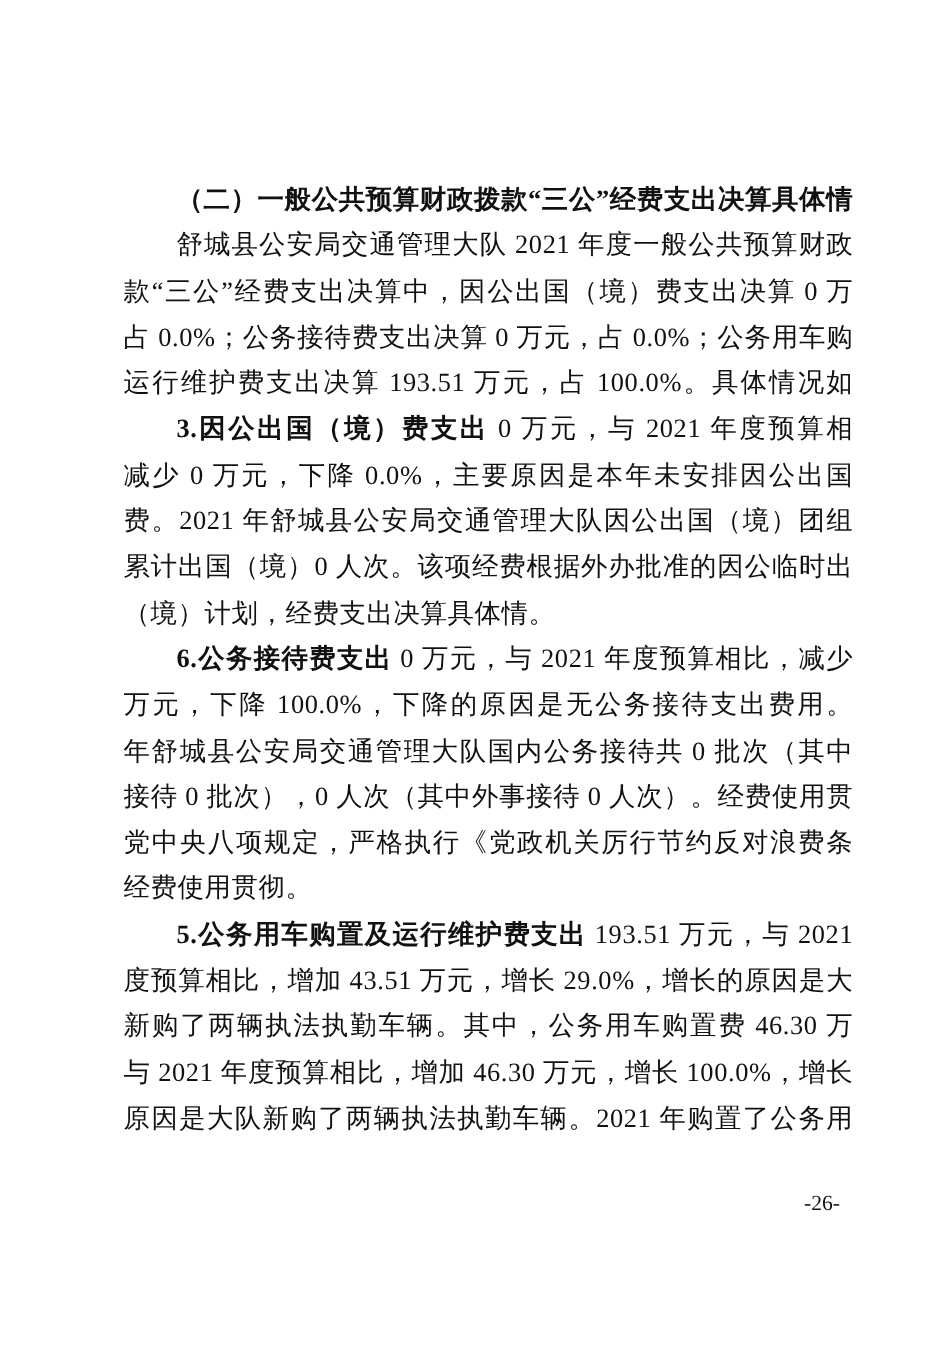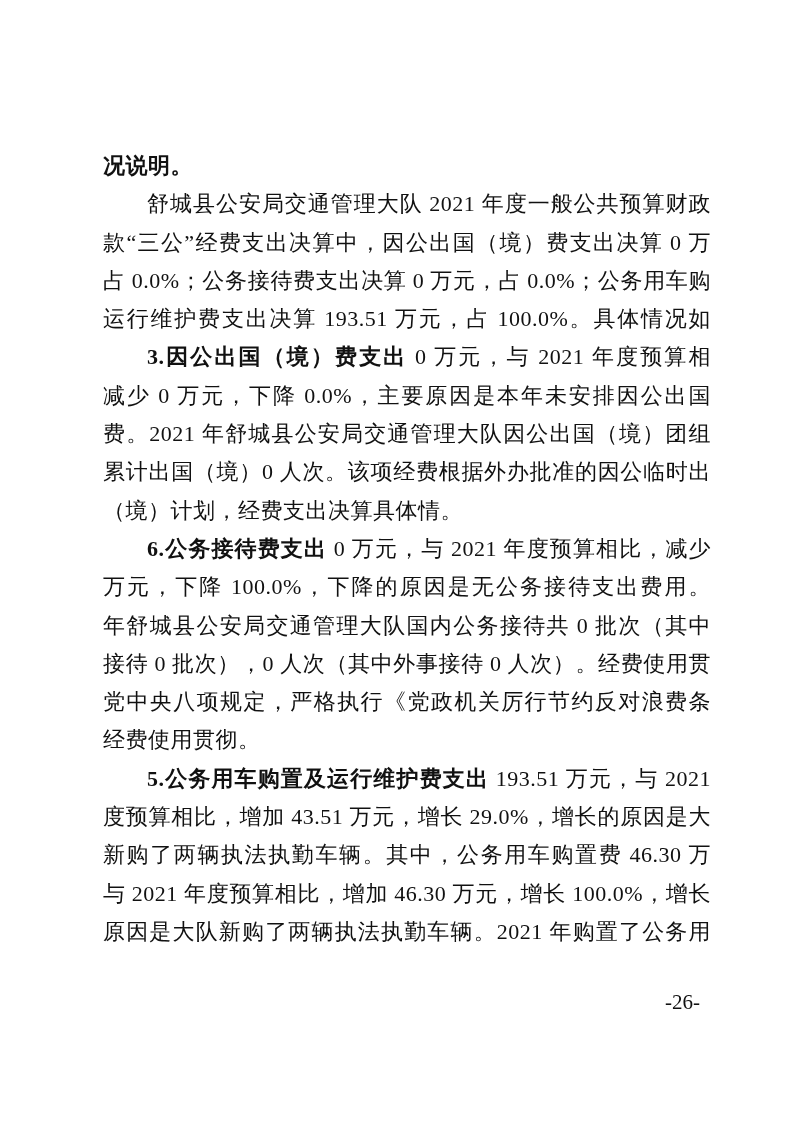--- a/index.html
+++ b/index.html
@@ -39,30 +39,30 @@
   }
   .line .bold {
     font-weight: bold;
   }
   .page-number {
     position: absolute;
     top: 987px;
     left: 103px;
     width: 597px;
     text-align: right;
-    font-size: 21px;
+    font-size: 18px;
     line-height: 30px;
   }
 </style>
 </head>
 <body>
 
 <div class="page">
   <div class="doc-body">
-      <div class="line"><span class="bold">况说明。</span></div>
+      <div class="line indent full"><span class="bold">（二）一般公共预算财政拨款“三公”经费支出决算具体情</span></div>
       <div class="line indent full"><span>舒城县公安局交通管理大队 2021 年度一般公共预算财政拨</span></div>
       <div class="line full"><span>款“三公”经费支出决算中，因公出国（境）费支出决算 0 万元，</span></div>
       <div class="line full"><span>占 0.0%；公务接待费支出决算 0 万元，占 0.0%；公务用车购置及</span></div>
       <div class="line"><span>运行维护费支出决算 193.51 万元，占 100.0%。具体情况如下：</span></div>
       <div class="line indent full"><span class="bold">3.因公出国（境）费支出</span><span> 0 万元，与 2021 年度预算相比，</span></div>
       <div class="line full"><span>减少 0 万元，下降 0.0%，主要原因是本年未安排因公出国（境）</span></div>
       <div class="line full"><span>费。2021 年舒城县公安局交通管理大队因公出国（境）团组 0 次，</span></div>
       <div class="line full"><span>累计出国（境）0 人次。该项经费根据外办批准的因公临时出国</span></div>
       <div class="line"><span>（境）计划，经费支出决算具体情。</span></div>
       <div class="line indent full"><span class="bold">6.公务接待费支出</span><span> 0 万元，与 2021 年度预算相比，减少 20</span></div>

